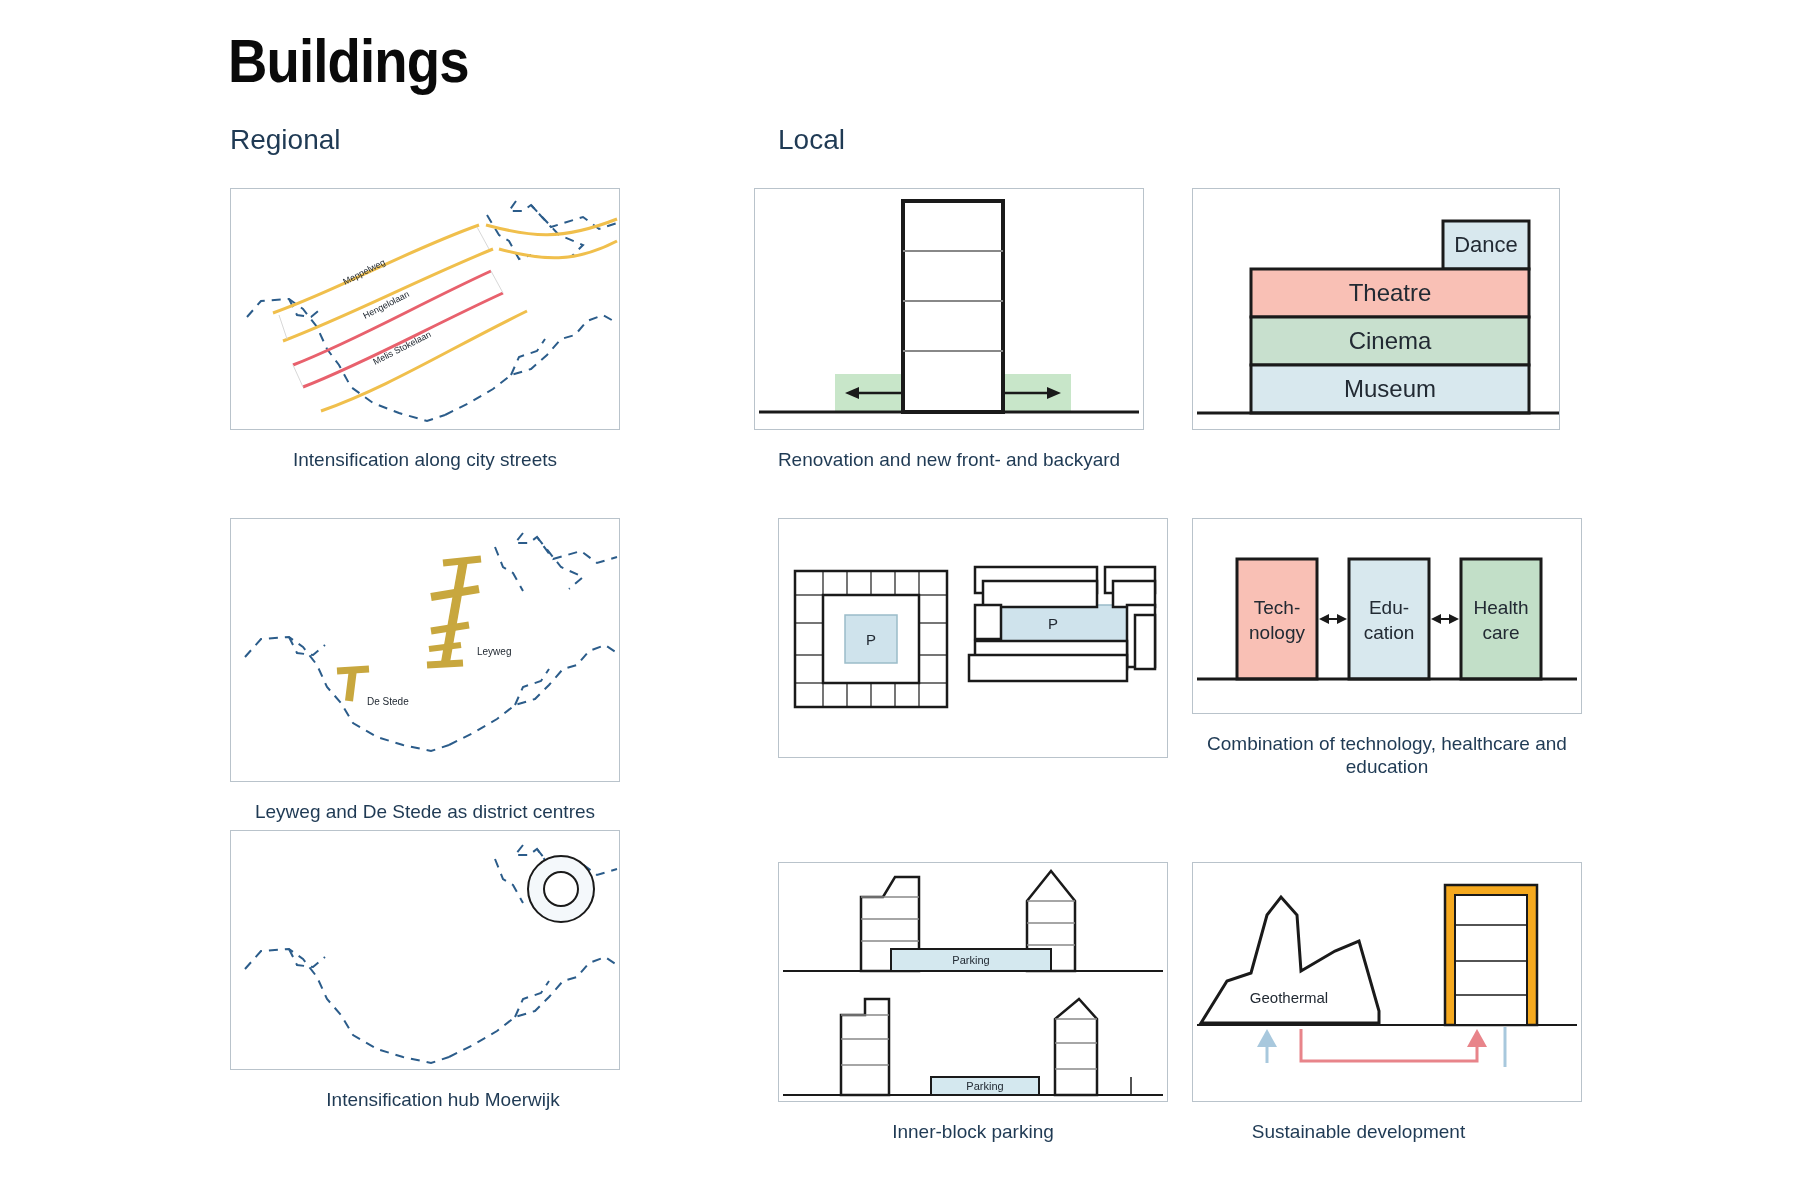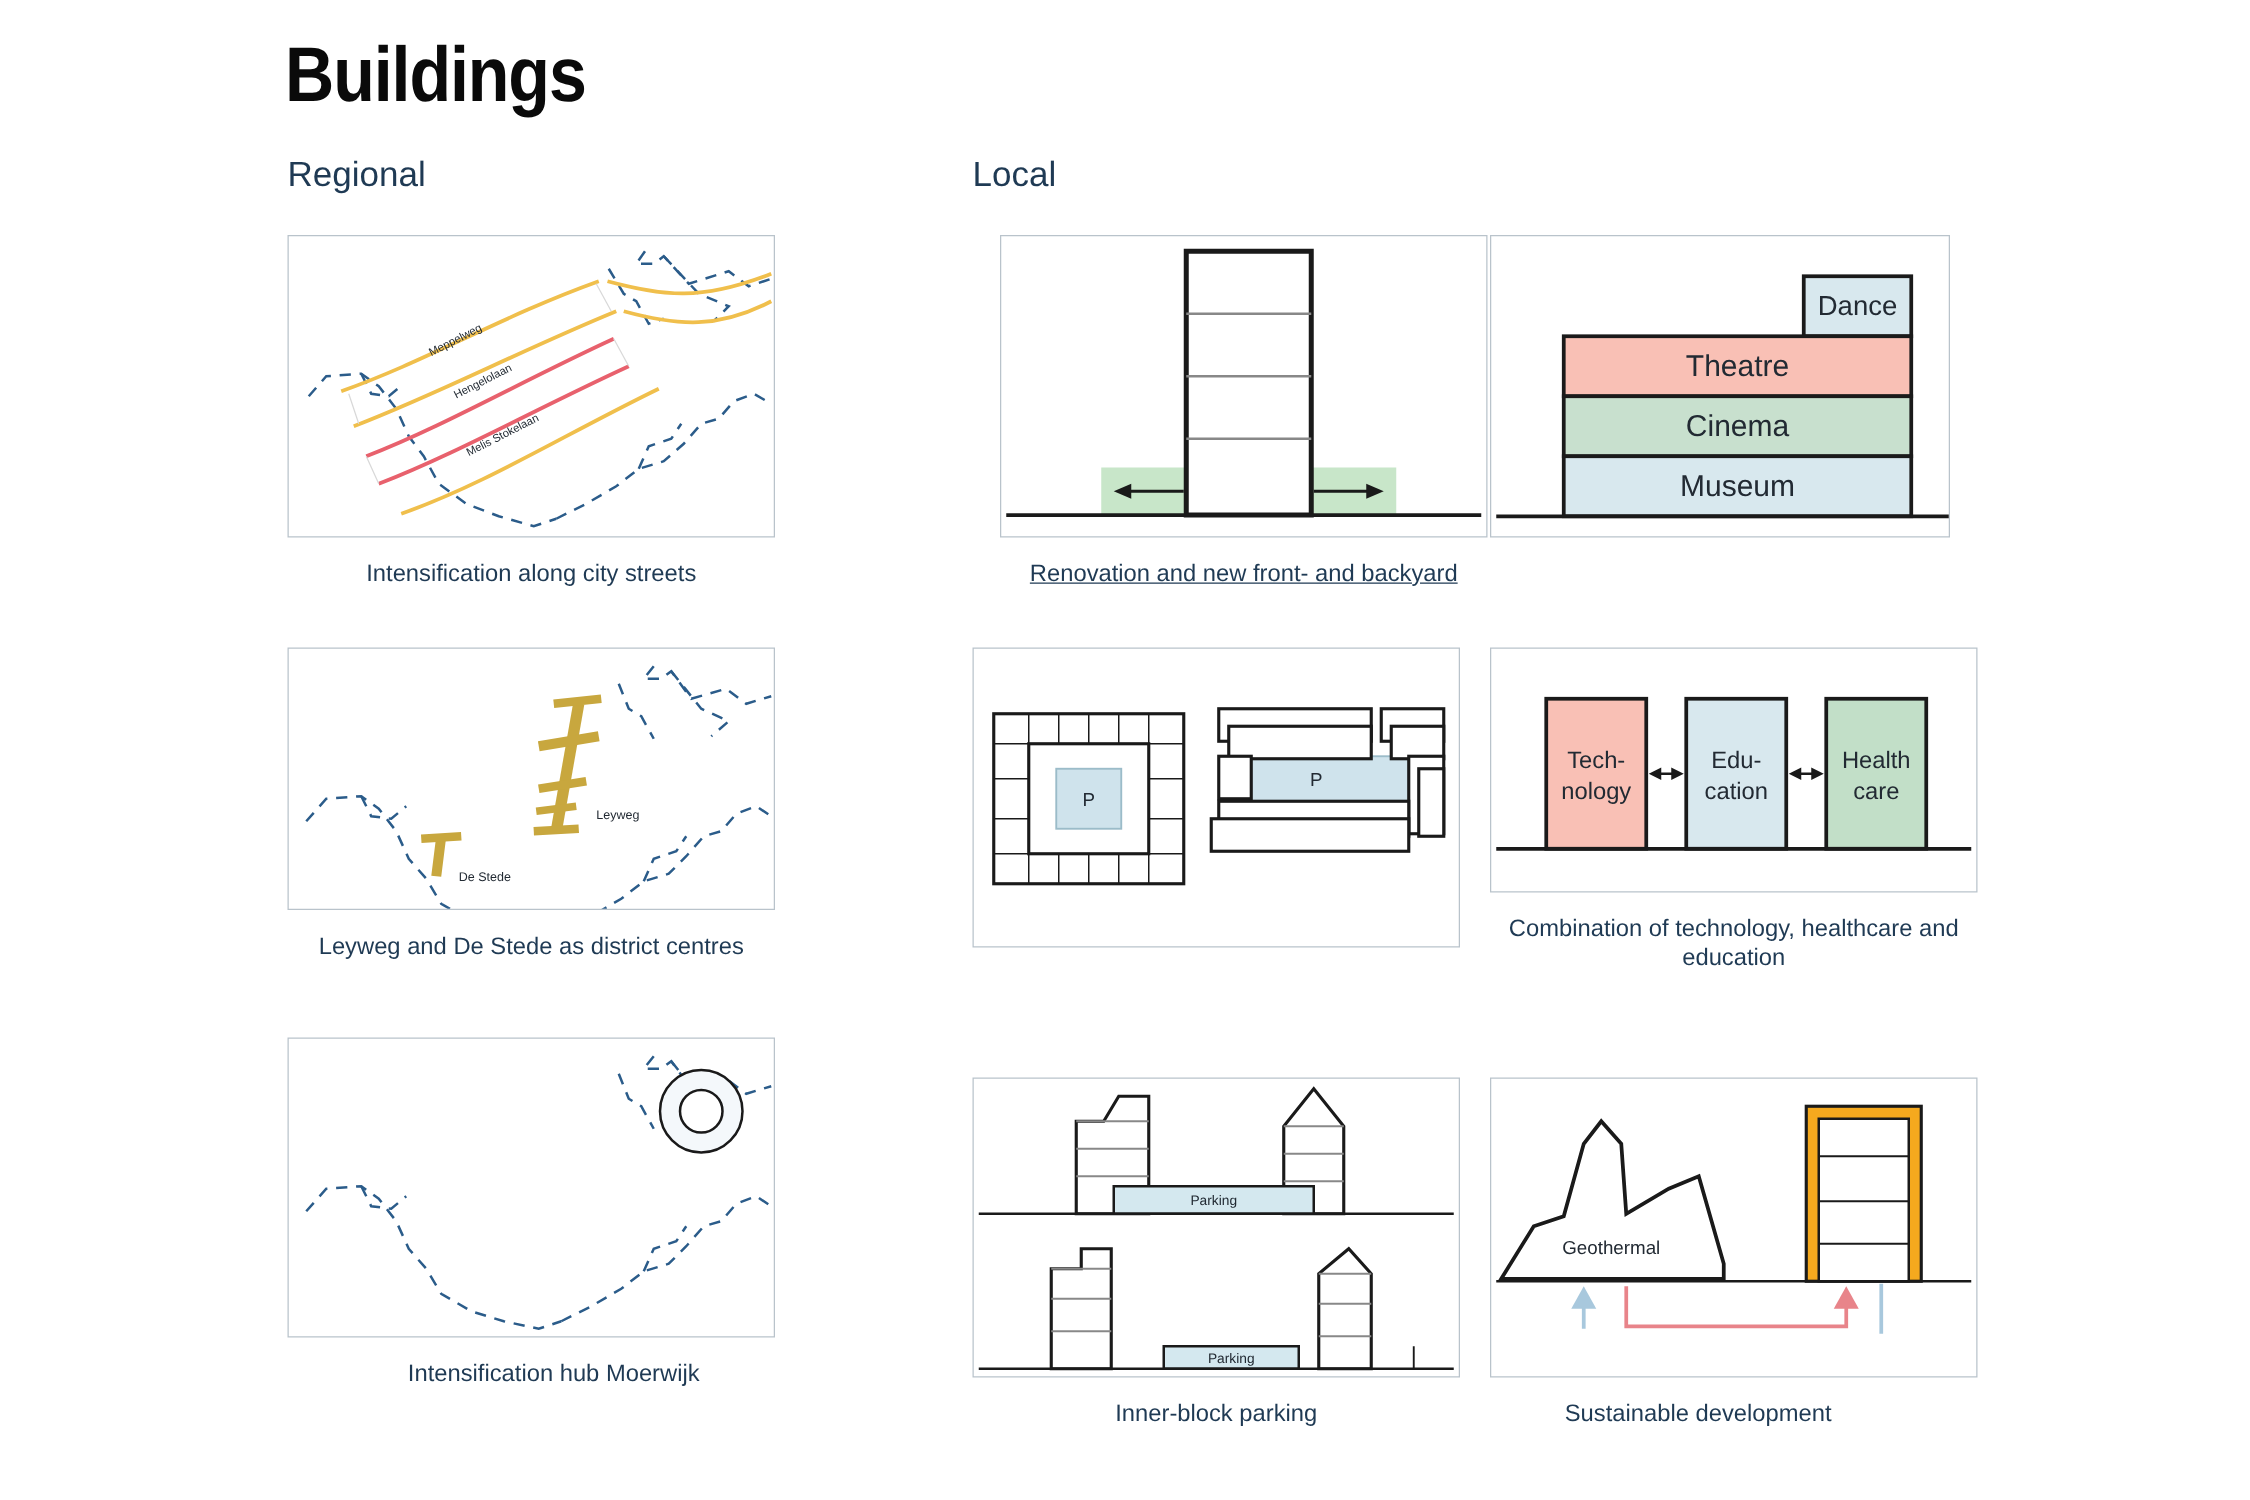--- a/index.html
+++ b/index.html
@@ -101,21 +101,21 @@
 
       <text class="lbl" x="114" y="96" font-size="9" transform="rotate(-27 114 96)">Meppelweg</text>
       <text class="lbl" x="134" y="130" font-size="9" transform="rotate(-27 134 130)">Hengelolaan</text>
       <text class="lbl" x="144" y="176" font-size="9" transform="rotate(-27 144 176)">Melis Stokelaan</text>
     </svg>
   </div>
   <div class="caption">Intensification along city streets</div>
 </div>
 
 <div class="cell" style="left:230px; top:518px; width:390px;">
-  <div class="frame" style="width:390px; height:210px;">
+  <div class="frame" style="width:390px; height:264px;">
     <svg width="388" height="238" viewBox="0 0 388 238">
       <polyline points="292,14 284,24 298,24 306,18 322,40 350,32 366,44 386,38" fill="none" stroke="#2b5c8a" stroke-width="2" stroke-dasharray="9,7"></polyline>
       <polyline points="306,18 330,48 352,58 338,70" fill="none" stroke="#2b5c8a" stroke-width="2" stroke-dasharray="9,7"></polyline>
       <polyline points="264,28 272,48 282,54 292,72" fill="none" stroke="#2b5c8a" stroke-width="2" stroke-dasharray="9,7"></polyline>
       <polyline points="14,138 30,120 58,118 72,128 86,146 96,168 110,184 122,204 146,218 172,226 200,232 218,226" fill="none" stroke="#2b5c8a" stroke-width="2" stroke-dasharray="9,7"></polyline>
       <polyline points="58,118 66,134 82,136 94,126" fill="none" stroke="#2b5c8a" stroke-width="2" stroke-dasharray="9,7"></polyline>
       <polyline points="218,226 242,214 266,200 284,186 304,180 318,166 332,150 346,146 358,132 374,126 386,134" fill="none" stroke="#2b5c8a" stroke-width="2" stroke-dasharray="9,7"></polyline>
       <polyline points="284,186 292,168 310,162 318,150" fill="none" stroke="#2b5c8a" stroke-width="2" stroke-dasharray="9,7"></polyline>
 
       <path d="M 232,44 L 214,146" stroke="#c8a73e" stroke-width="9" fill="none" stroke-linecap="butt"></path>
@@ -146,21 +146,21 @@
       <polyline points="218,226 242,214 266,200 284,186 304,180 318,166 332,150 346,146 358,132 374,126 386,134" fill="none" stroke="#2b5c8a" stroke-width="2" stroke-dasharray="9,7"></polyline>
       <polyline points="284,186 292,168 310,162 318,150" fill="none" stroke="#2b5c8a" stroke-width="2" stroke-dasharray="9,7"></polyline>
 
       <circle cx="330" cy="58" r="33" fill="#f4f8fb" stroke="#1a1a1a" stroke-width="2"></circle>
       <circle cx="330" cy="58" r="17" fill="#ffffff" stroke="#1a1a1a" stroke-width="2"></circle>
     </svg>
   </div>
   <div class="caption">Intensification hub Moerwijk</div>
 </div>
 
-<div class="cell" style="left:800px; top:188px; width:390px;text-decoration:underline;">
+<div class="cell" style="left:754px; top:188px; width:390px;">
   <div class="frame" style="width:390px; height:242px;">
     <svg width="388" height="240" viewBox="0 0 388 240">
 
       <rect x="80" y="185" width="68" height="38" fill="#c8e6c9"></rect>
       <rect x="248" y="185" width="68" height="38" fill="#c8e6c9"></rect>
 
       <rect x="148" y="12" width="100" height="211" fill="#ffffff" stroke="#1a1a1a" stroke-width="4"></rect>
       <line x1="148" y1="62" x2="248" y2="62" stroke="#888888" stroke-width="2"></line>
       <line x1="148" y1="112" x2="248" y2="112" stroke="#888888" stroke-width="2"></line>
       <line x1="148" y1="162" x2="248" y2="162" stroke="#888888" stroke-width="2"></line>

